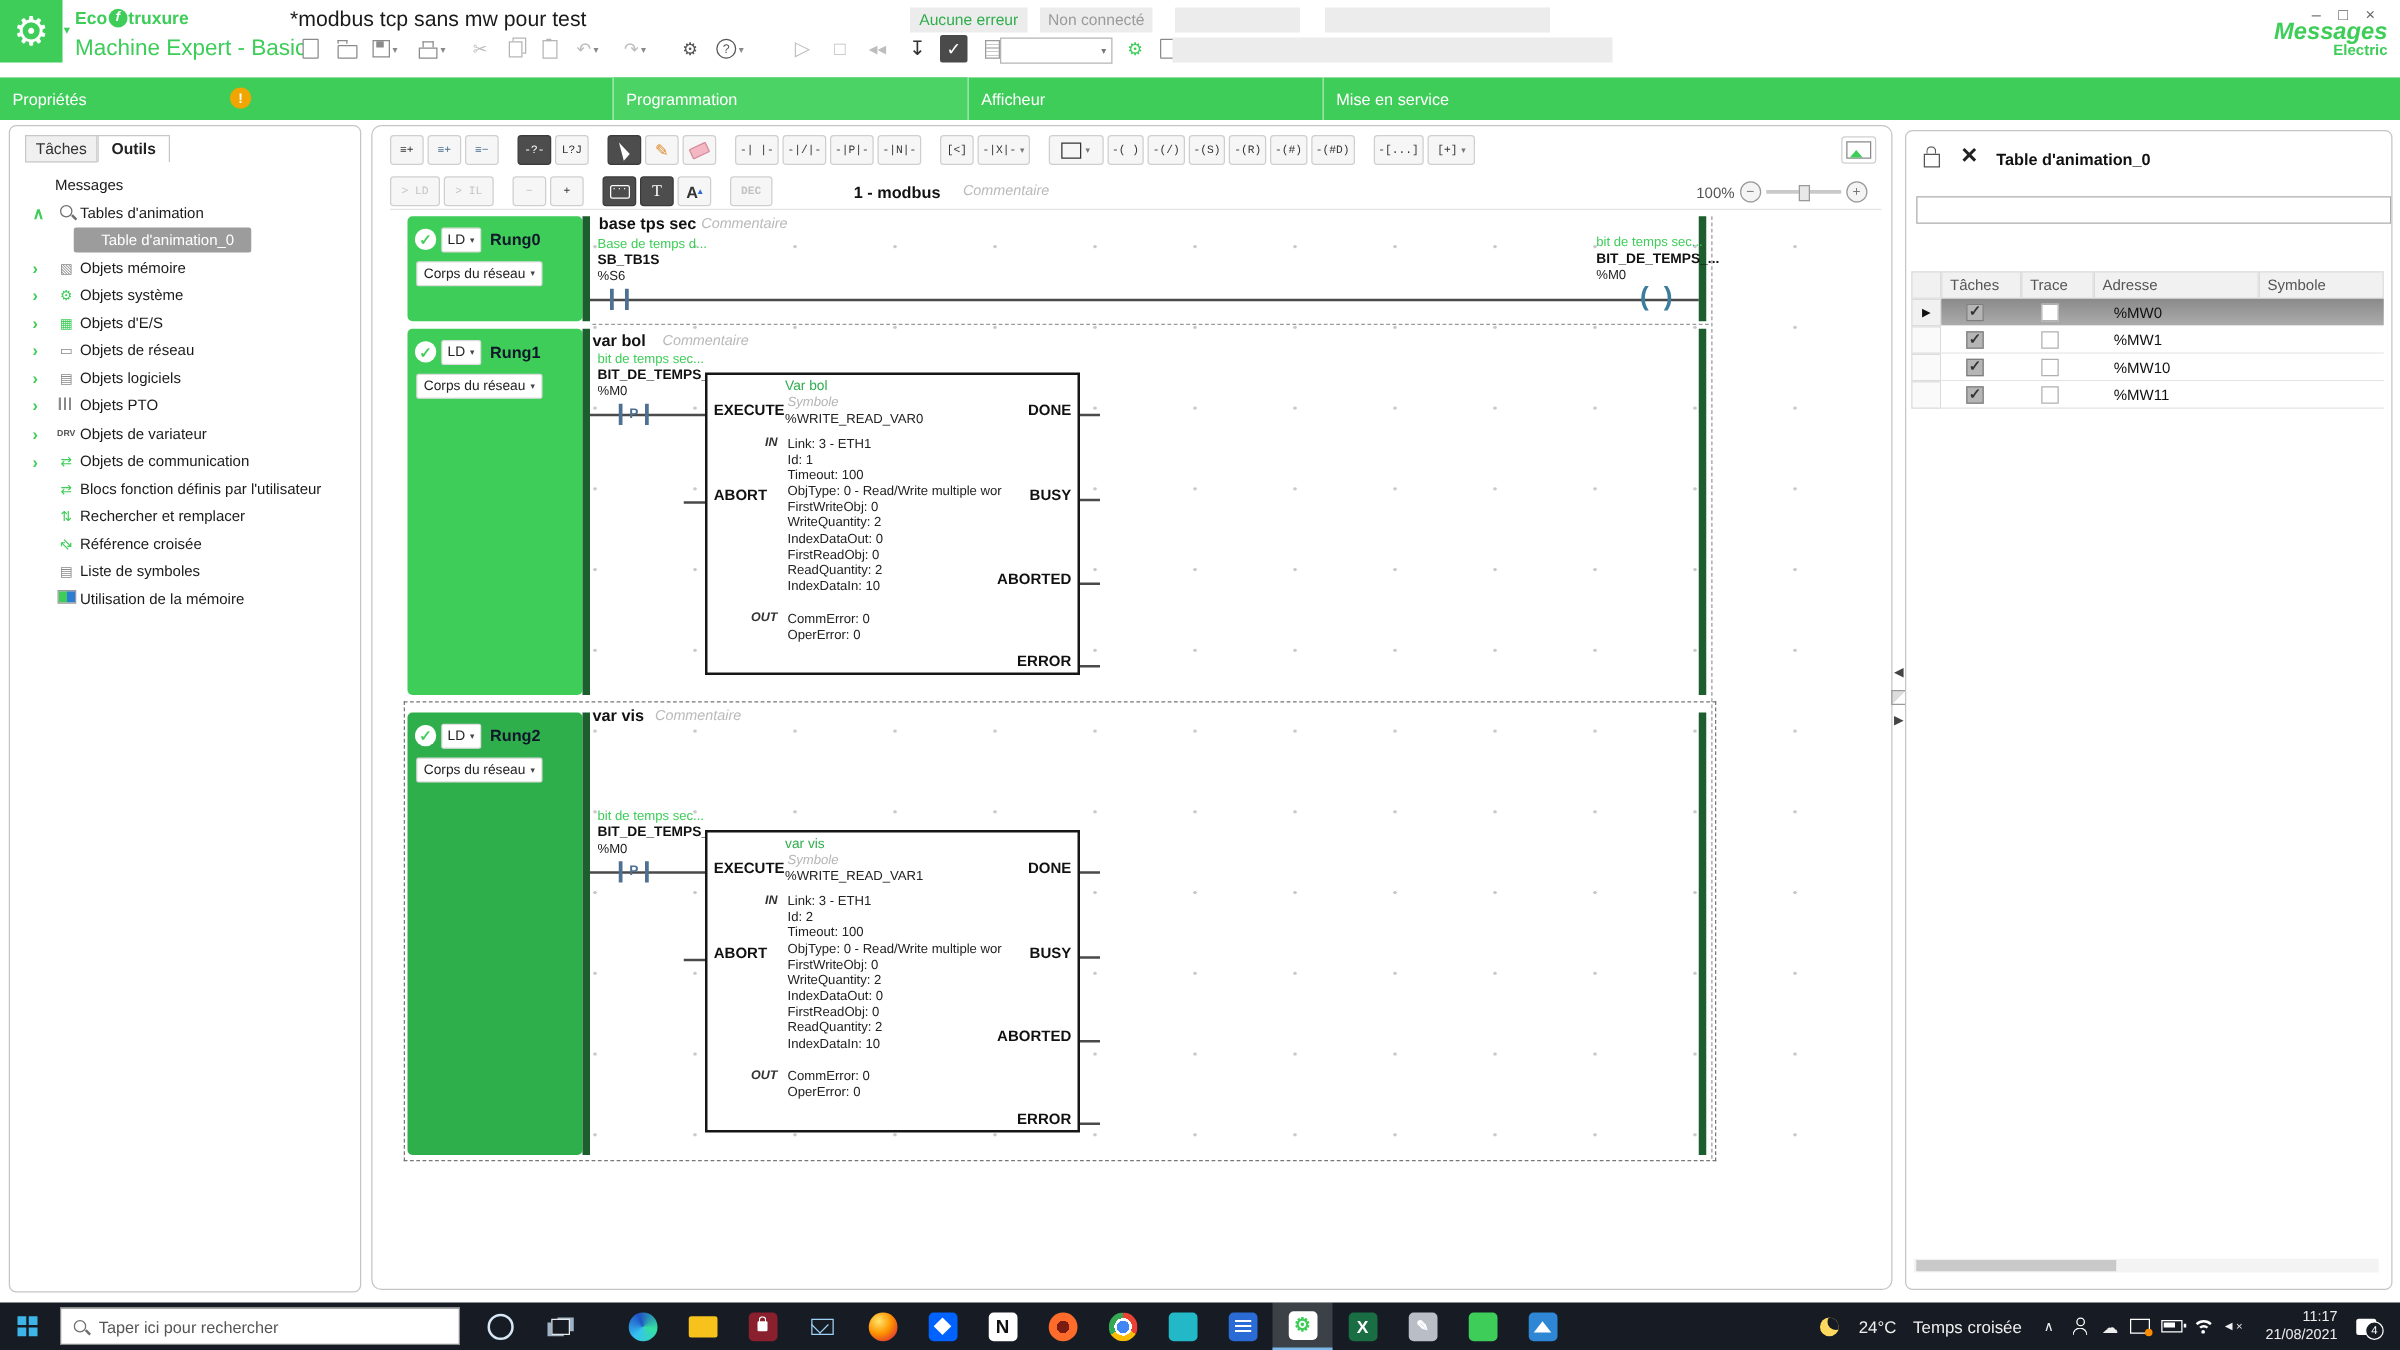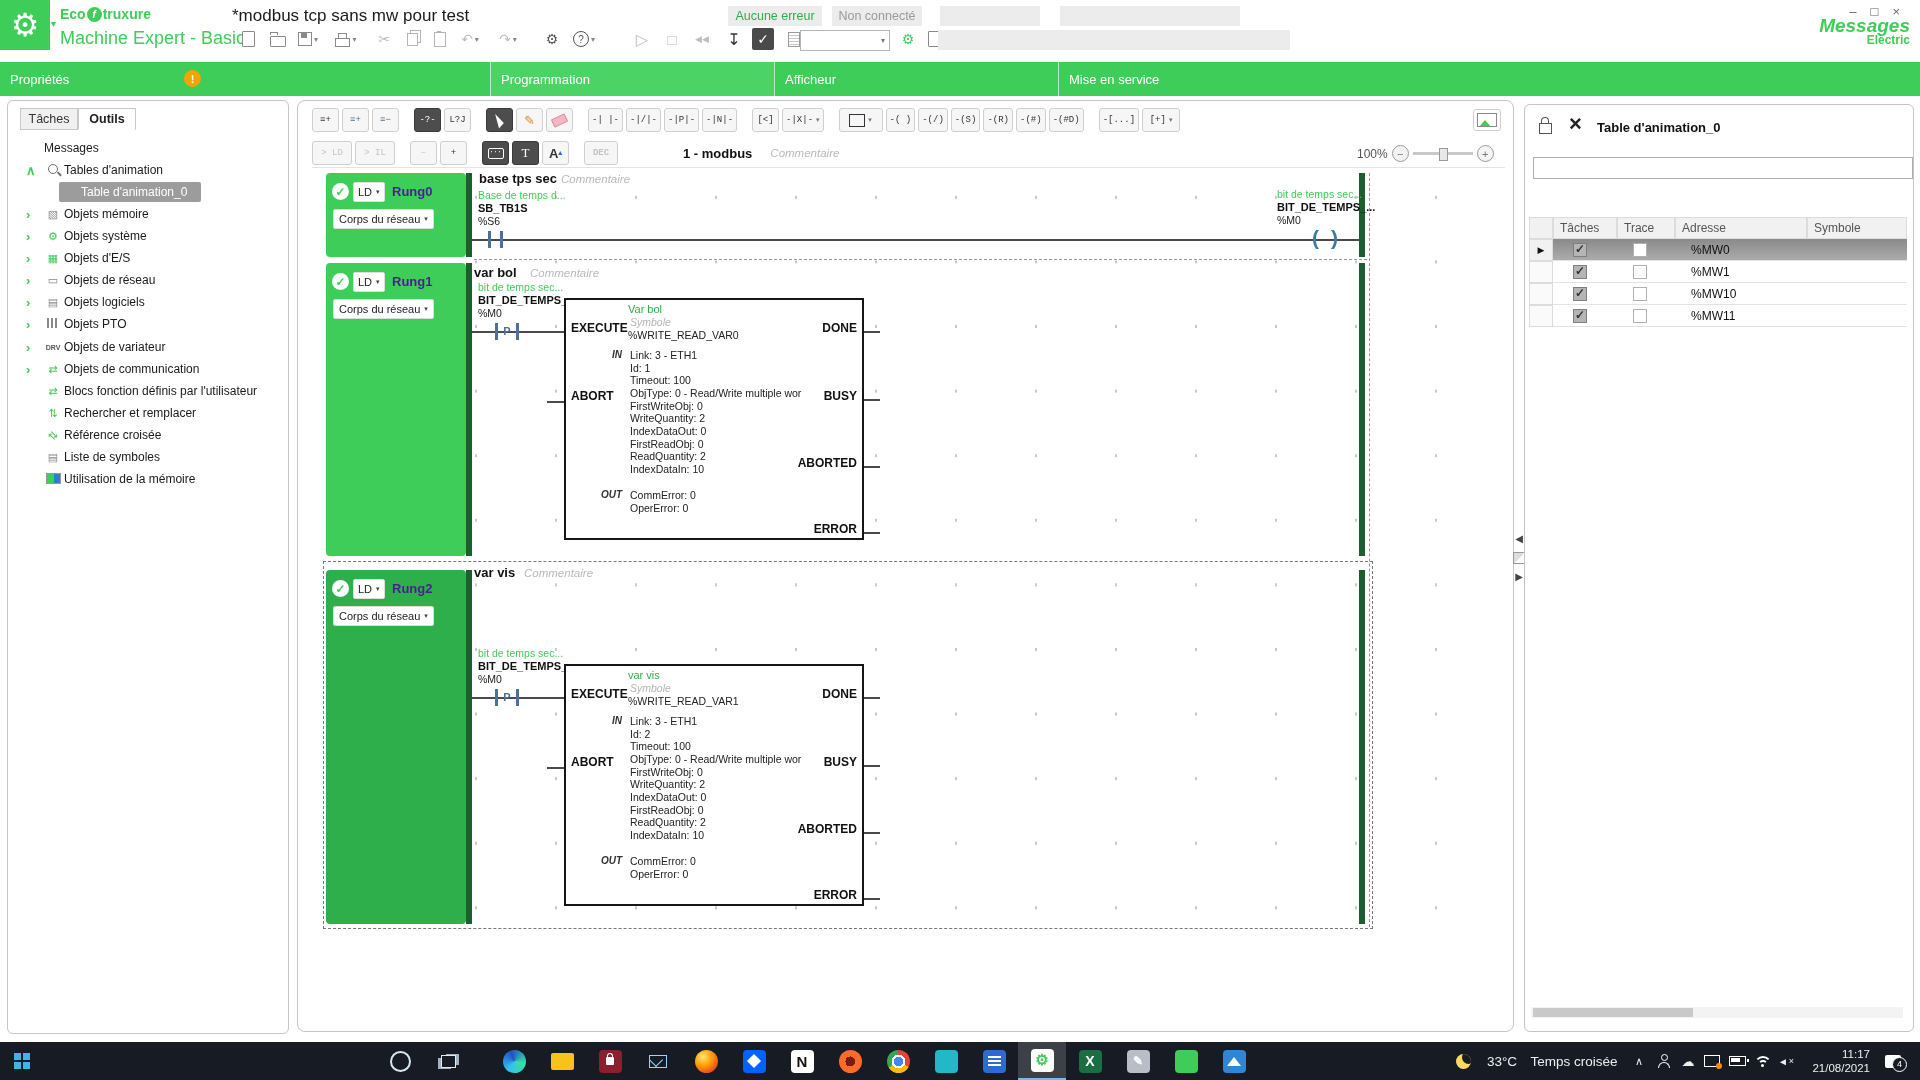--- a/index.html
+++ b/index.html
@@ -99,21 +99,21 @@
   #dots{position:absolute;left:176px;top:70px;width:1030px;height:756px;
         background-image:radial-gradient(circle,#c9c9c9 1.3px,transparent 1.5px);
         background-size:80px 64.6px;background-position:42px -6px;}
   .rhead{position:absolute;left:28px;width:140px;background:#3dcd58;border-radius:4px;}
   .rhead.sel{background:#2fae4c;}
   .rcheck{position:absolute;left:6px;top:10px;width:17px;height:17px;border-radius:50%;background:#fff;color:#3dcd58;
         font-weight:bold;font-size:12px;display:flex;align-items:center;justify-content:center;}
   .rld{position:absolute;left:27px;top:9px;height:18px;background:#fff;border:1px solid #ddd;border-radius:2px;
         display:flex;align-items:center;font-size:11px;padding:0 4px;color:#222;}
   .rld .dd,.rbody .dd{font-size:7px;margin-left:4px;color:#444;}
-  .rname{position:absolute;left:66px;top:11px;font-weight:bold;font-size:13px;color:#4c1d95;}
+  .rname{position:absolute;left:66px;top:11px;font-weight:bold;font-size:13px;color:#0f172a;}
   .rbody{position:absolute;left:7px;top:36px;height:18px;background:#fff;border:1px solid #ddd;border-radius:2px;
         display:flex;align-items:center;font-size:11px;padding:0 5px;color:#222;}
   .rail{position:absolute;width:6px;background:#1d5e2f;}
   .wire{position:absolute;height:2px;background:#4a4a4a;}
   .rtitle{position:absolute;font-weight:bold;font-size:13px;color:#111;}
   .rcomment{position:absolute;font-style:italic;font-size:11.5px;color:#b9b9b9;}
   .lstack{position:absolute;width:100px;line-height:13px;font-size:10.5px;white-space:nowrap;}
   .lstack .g{color:#3dcd58;}
   .lstack .b{font-weight:bold;font-size:11px;color:#111;}
   .cbar{position:absolute;width:3px;height:17px;background:#4e7092;}
@@ -658,20 +658,24 @@
     </div>
 </div>
 
 <div id="taskbar">
   <div class="winlogo">
       <span></span>
       <span></span>
       <span></span>
       <span></span>
     </div>
+  <div id="searchbox">
+    <span class="ic ic-mag"></span>
+    <span class="ph">Taper ici pour rechercher</span>
+  </div>
   <div class="slot" style="left:376px">
       <span class="ring"></span>
     </div>
   <div class="slot" style="left:424px">
       <span class="tview"></span>
     </div>
 
   <div class="slot" style="left:490px">
       <span class="appic" style="border-radius:50%;background:conic-gradient(from 220deg,#35c1f1,#2052c6,#35e0a1,#35c1f1)"></span>
     </div>
@@ -728,21 +732,21 @@
   <div class="slot" style="left:1210px">
       <span class="appic" style="background:#2f86d4">
         <span class="tri-mtn"></span>
       </span>
     </div>
 
   <div class="tray" style="left:1448px;width:30px">
       <span class="moon"></span>
     </div>
   <div class="tray" style="left:1482px;width:40px;font-size:13.5px">
-      <span>33°C</span>
+      <span>24°C</span>
     </div>
   <div class="tray" style="left:1524px;width:100px;font-size:13.5px">
       <span>Temps croisée</span>
     </div>
   <div class="tray" style="left:1628px;width:22px;font-size:11px">
       <span>∧</span>
     </div>
   <div class="tray" style="left:1652px;width:24px">
       <span class="person"></span>
     </div>

